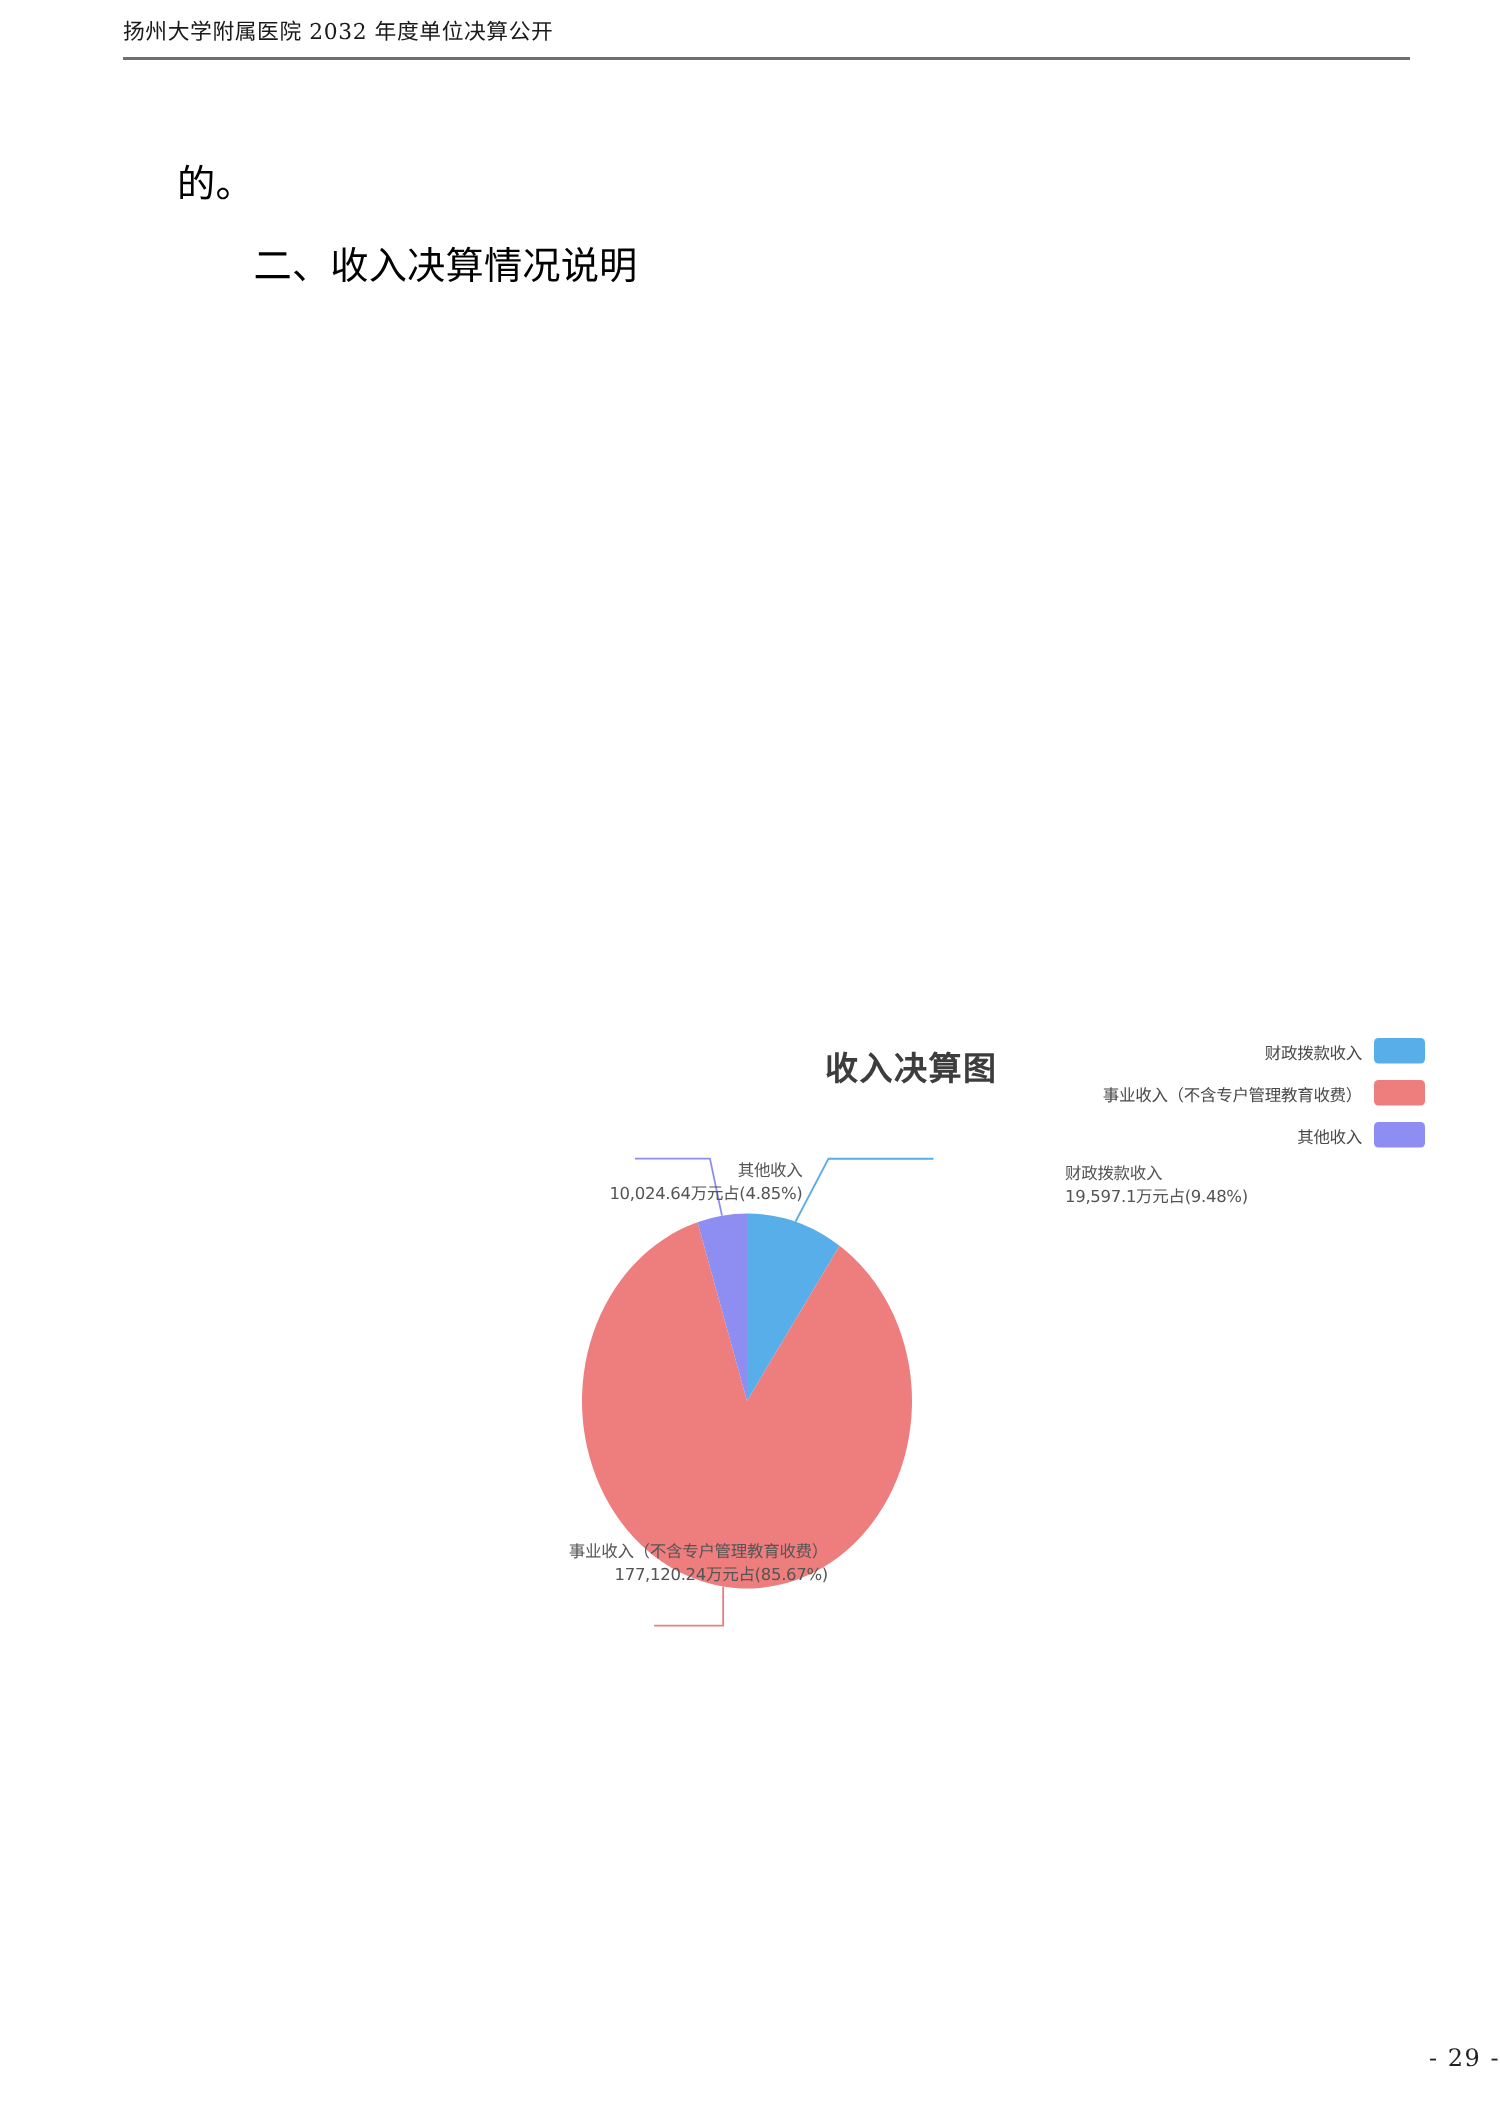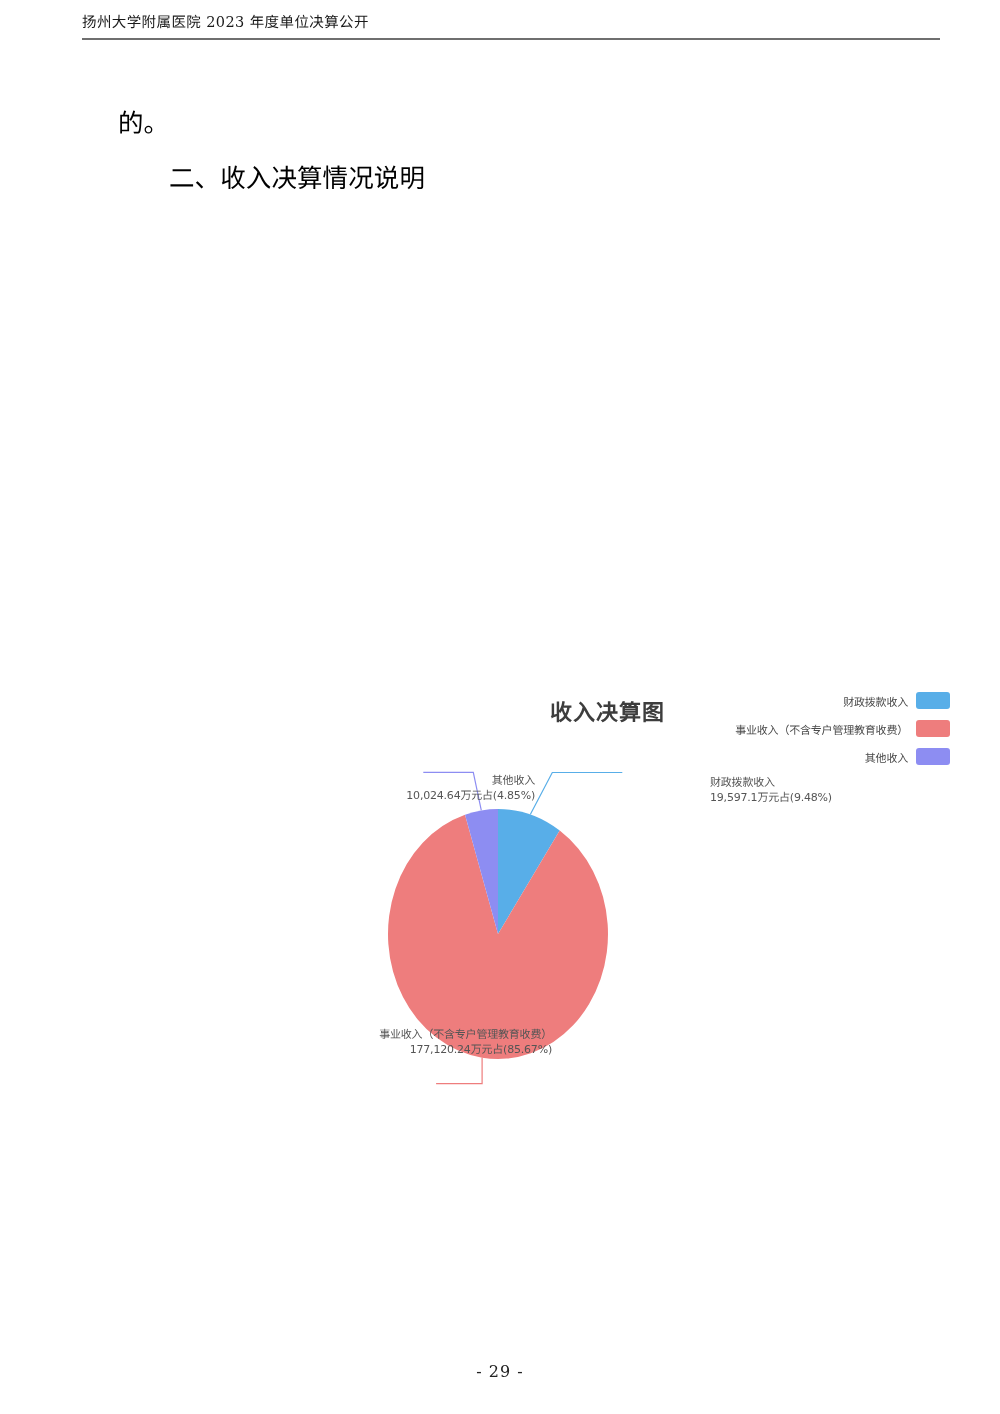--- a/index.html
+++ b/index.html
@@ -148,34 +148,34 @@
   #label-other     { left: 55px;  top: 88px;  width: 230px; text-align: right; }
   #label-fiscal    { left: 460px; top: 90px;  width: 230px; text-align: left; }
   #label-business  { left: -8px;  top: 342px; width: 310px; text-align: right; }
 
   
   .page-footer {
     position: absolute;
     left: 0;
     right: 0;
     top: 1362px;
-    text-align: center;
+    text-align: right;
     font-family: "DejaVu Serif", "Liberation Serif", serif;
     font-size: 16px;
     color: #222;
     letter-spacing: 1px;
   }
 </style>
 </head>
 <body>
 
 <div class="page">
 
   <div class="page-header">
-    <div class="header-text">扬州大学附属医院 2023 年度单位决算公开</div>
+    <div class="header-text">扬州大学附属医院 2032 年度单位决算公开</div>
     <div class="header-rule"></div>
   </div>
 
   <div class="body-area">
     <p class="para">的。</p>
     <p class="para indent">二、收入决算情况说明</p>
   </div>
 
   <div class="chart-block">
 

